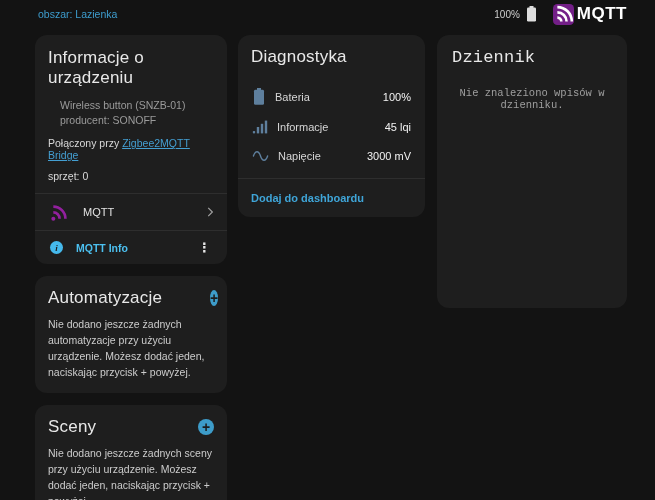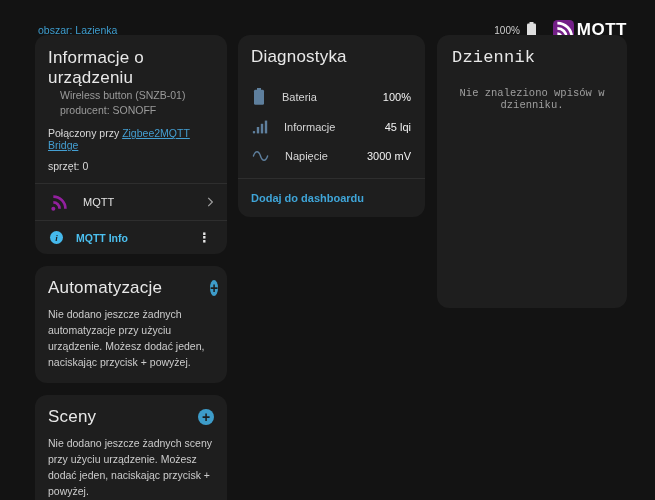--- a/index.html
+++ b/index.html
@@ -6,21 +6,21 @@
   html,body { width:655px; height:500px; overflow:hidden; }
   body {
     background:#131313;
     font-family:"Liberation Sans","DejaVu Sans",sans-serif;
     color:#e4e4e4;
     position:relative;
   }
 
   
   .topbar {
-    position:absolute; left:0; top:16px; width:655px; height:28px;
+    position:absolute; left:0; top:0; width:655px; height:28px;
     display:flex; align-items:center; padding:0 28px 0 38px;
   }
   .area-link { font-size:10.5px; color:#3d9ccd; text-decoration:none; cursor:pointer; }
   .topbar-right { margin-left:auto; display:flex; align-items:center; gap:6px; }
   .battery-pct { font-size:10px; color:#cfcfcf; }
   .batt-top { display:inline-block; }
   .logo-wrap { display:flex; align-items:center; gap:3px; margin-left:10px; }
   .logo-text { font-size:17px; font-weight:700; color:#ffffff; letter-spacing:0.5px; }
 
   
@@ -35,21 +35,21 @@
     margin-bottom:12px;
     overflow:hidden;
   }
   .card-title {
     font-size:17px; font-weight:400; color:#e8e8e8;
     letter-spacing:0.2px;
   }
 
   
   .info-card .head { padding:13px 13px 11px 13px; }
-  .info-card .card-title { }
+  .info-card .card-title { margin-bottom:10px; }
   .meta-line { font-size:10.5px; color:#9b9b9b; line-height:1.45;margin-left:12px; }
   .conn-line { font-size:10.5px; color:#d8d8d8; margin-top:9px; }
   .conn-link { color:#449fd2; text-decoration:underline; cursor:pointer; }
   .hw-line { font-size:10.5px; color:#d8d8d8; margin-top:9px; }
   .divider { height:1px; background:#2e2e2e; width:100%; }
   .entity-row {
     display:flex; align-items:center; gap:13px;
     padding:8px 10px 8px 15px; min-height:33px; cursor:pointer;
   }
   .row-label { font-size:11px; color:#e2e2e2; }
@@ -61,21 +61,21 @@
     display:flex; align-items:center; justify-content:center;
     font-family:"Liberation Serif","DejaVu Serif",serif;
   }
   .info-circle::before { content:"i"; }
   .kebab { color:#e6e6e6; font-size:13px; font-weight:700; line-height:1; padding:2px 6px; cursor:pointer; letter-spacing:0; }
   .kebab::before { content:"\22EE"; }
 
   
   .diag-body { padding:12px 13px 8px 13px; }
   .diag-body .card-title { margin-bottom:14px; }
-  .diag-row { display:flex; align-items:center; gap:16px; padding:7px 1px; }
+  .diag-row { display:flex; align-items:center; gap:9px; padding:7px 1px; }
   .diag-label { font-size:11px; color:#d6d6d6; }
   .diag-value { margin-left:auto; font-size:11px; color:#f2f2f2; }
   .card-footer { padding:9px 13px 11px 13px; }
   .footer-link { font-size:11px; font-weight:700; color:#3fa5d8; cursor:pointer; }
 
   
   .logbook-card { height:273px; }
   .logbook-card .head { padding:13px 13px 0 15px; }
   .empty-log {
     margin-top:20px; text-align:center;

